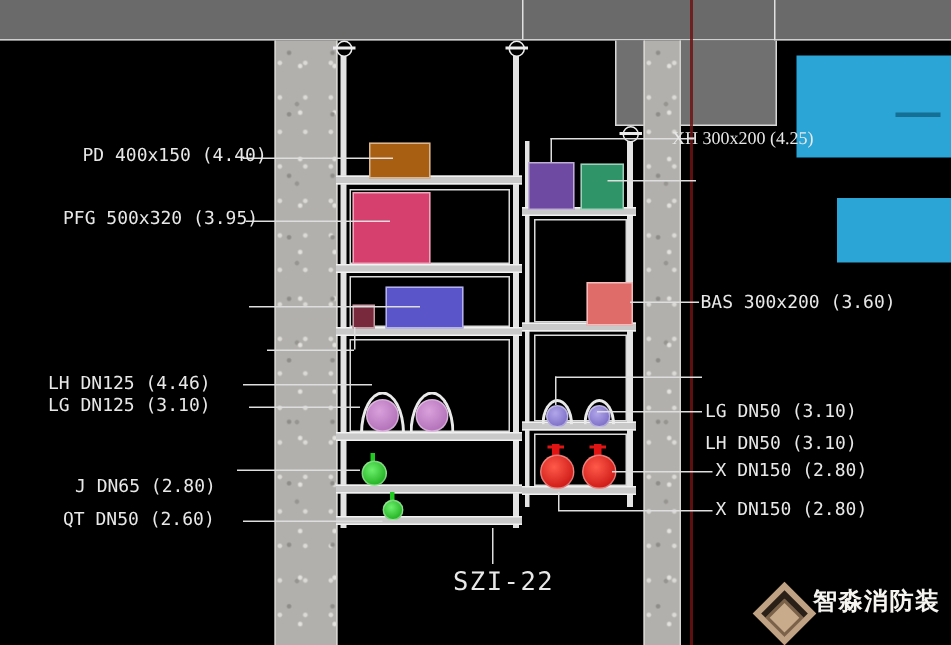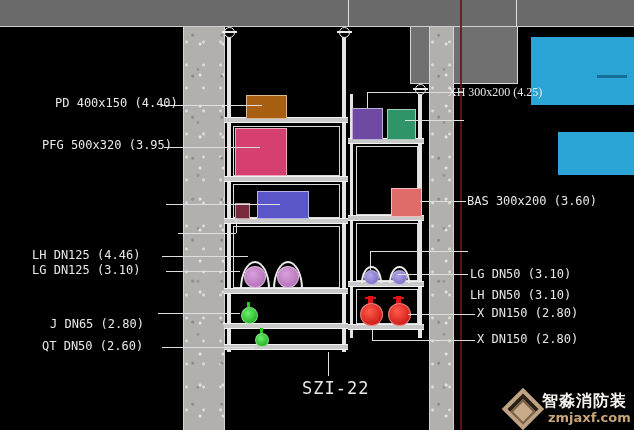--- a/index.html
+++ b/index.html
@@ -154,16 +154,15 @@
   <div class="abs lbl" style="left:477px;top:307px;">X DN150 (2.80)</div>
   <div class="abs lbl" style="left:477px;top:333px;">X DN150 (2.80)</div>
 
   <div class="abs seclbl" style="left:302px;top:378px;text-align:center;">SZI-22</div>
 
   <div class="abs" style="left:500px;top:386px;width:134px;height:44px;">
     <div class="abs wm-diamond" style="left:8px;top:8px;">
       <div class="wm-diamond-inner"></div>
     </div>
     <div class="abs wm-brand" style="left:42px;top:5px;">智淼消防装</div>
-    <div class="abs wm-url" style="left:48px;top:24px;">zmjaxf.com</div>
   </div>
 
 </div>
 
 </body></html>

